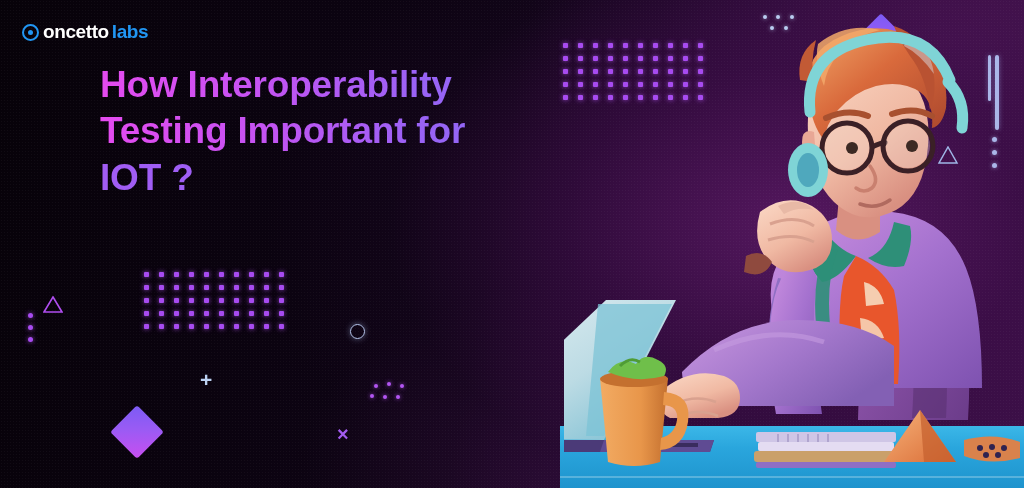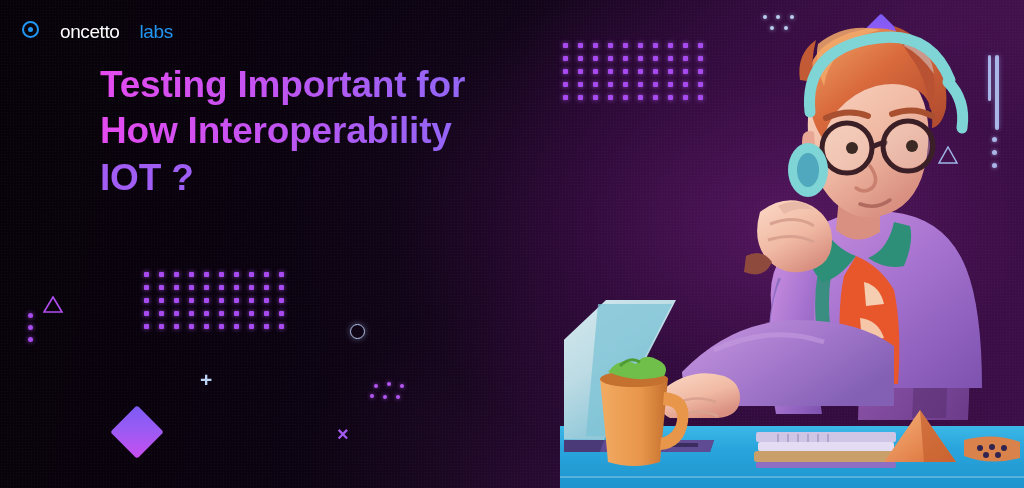--- a/index.html
+++ b/index.html
@@ -26,23 +26,23 @@
     position:absolute; inset:0;
     background-image:radial-gradient(rgba(255,255,255,0.035) 0.6px, transparent 0.7px);
     background-size:3px 3px;
     pointer-events:none;
     z-index:2;
   }
 
   
   #logo {
     position:absolute; left:22px; top:21px;
-    display:flex; align-items:flex-start; gap:20px;
+    display:flex; align-items:center; gap:3px;
     z-index:30;
-    font-size:19px; font-weight:normal; letter-spacing:-0.4px;
+    font-size:19px; font-weight:bold; letter-spacing:-0.4px;
   }
   #logo .mark {
     width:17px; height:17px; border-radius:50%;
     border:2px solid #2196f3;
     display:inline-flex; align-items:center; justify-content:center;
     margin-right:1px;
   }
   #logo .mark::after {
     content:""; width:5px; height:5px; border-radius:50%; background:#2196f3;
   }
@@ -460,19 +460,19 @@
     </svg>
   </div>
 
   <div id="logo">
     <span class="mark"></span>
     <span class="w1">oncetto</span>
     <span class="w2">labs</span>
   </div>
 
   <h1 id="headline">
+    <span class="ln l1">How Interoperability</span>
     <span class="ln l2">Testing Important for</span>
-    <span class="ln l1">How Interoperability</span>
     <span class="ln l3">IOT ?</span>
   </h1>
 
   <div id="texture"></div>
 </div>
 
 </body></html>

